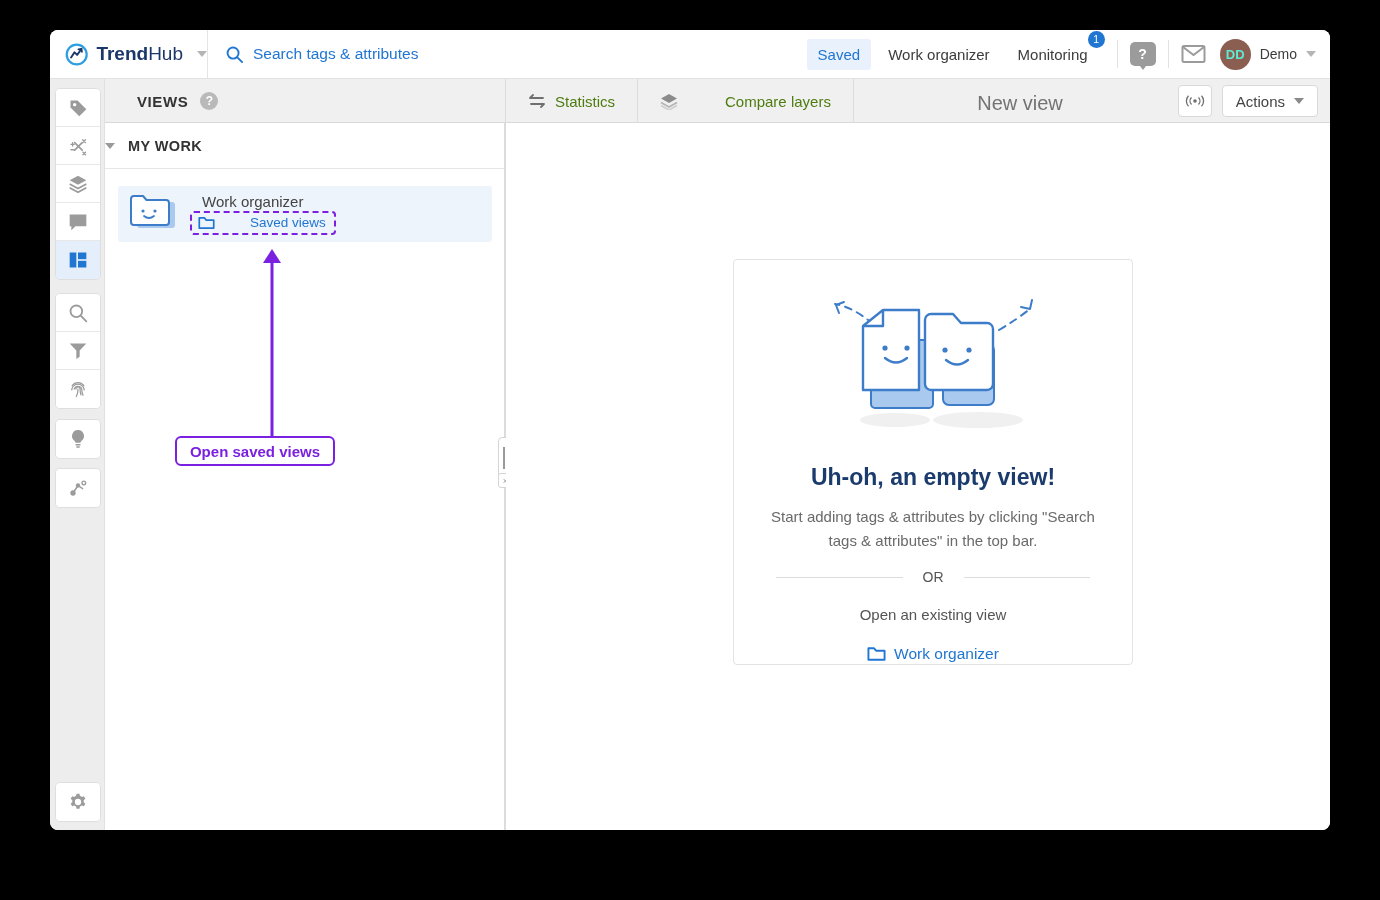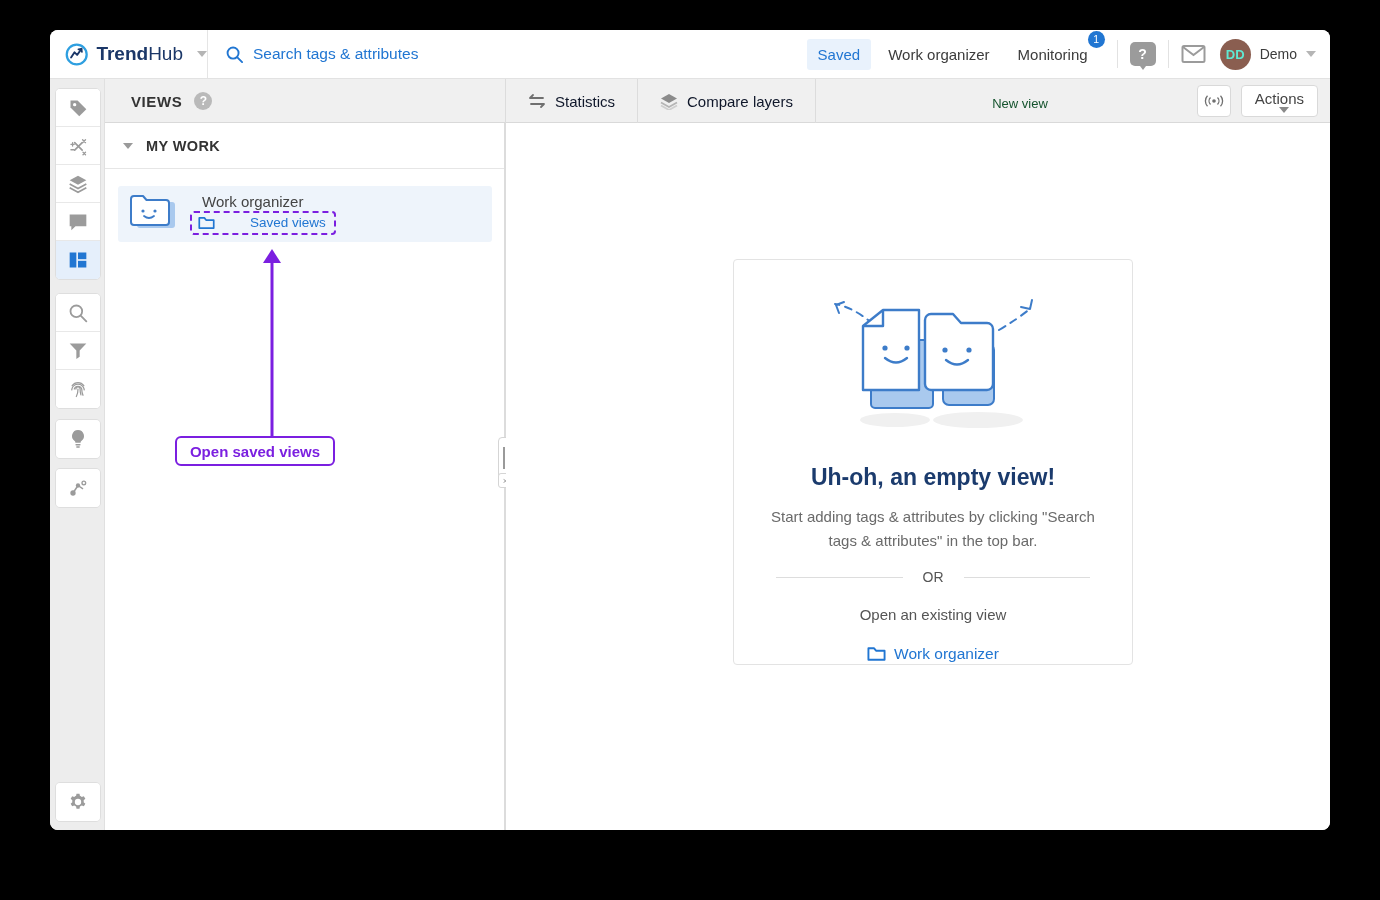--- a/index.html
+++ b/index.html
@@ -21,44 +21,44 @@
   .nav-item.active { background:#e9f2fc; color:#2176d2; }
   .badge { position:absolute; top:-8px; right:-6px; width:17px; height:17px; background:#2176d2; border-radius:50%; color:#fff; font-size:10.5px; display:flex; align-items:center; justify-content:center; }
   .vsep { width:1px; height:28px; background:#e2e2e2; margin:0 12px; }
   .help-btn { width:26px; height:24px; background:#9b9b9b; border-radius:5px; position:relative; display:flex; align-items:center; justify-content:center; color:#fff; font-size:14px; font-weight:bold; }
   .help-btn:after { content:""; position:absolute; bottom:-4px; left:10px; border-left:3px solid transparent; border-right:3px solid transparent; border-top:4px solid #9b9b9b; }
   .avatar { width:31px; height:31px; border-radius:50%; background:#8a5e50; color:#5eead4; font-size:13px; font-weight:bold; display:flex; align-items:center; justify-content:center; margin:0 9px 0 14px; }
   .user-name { font-size:14px; color:#3c3c3c; margin-right:9px; }
 
   
   .strip { position:absolute; left:55px; top:49px; width:1225px; height:44px; background:#f0f0f0; border-bottom:1px solid #d9d9d9; }
-  .views-head { position:absolute; left:26px; top:0; height:44px; display:flex; align-items:center; }
+  .views-head { position:absolute; left:32px; top:0; height:44px; display:flex; align-items:center; }
   .views-label { font-size:15px; font-weight:bold; letter-spacing:.6px; color:#333; }
   .qcircle { width:18px; height:18px; border-radius:50%; background:#b9b9b9; color:#fff; font-size:12px; font-weight:bold; display:flex; align-items:center; justify-content:center; margin-left:12px; }
   .tabs { position:absolute; left:400px; top:0; height:44px; display:flex; }
-  .tab { height:44px; display:flex; align-items:center; padding:1px 22px; border-left:1px solid #dcdcdc; font-size:15px; color:#0f172a; cursor:pointer; }
-  .tab:last-child { border-right:1px solid #dcdcdc; }
+  .tab { height:44px; display:flex; align-items:center; padding:1px 22px; border-left:1px solid #dcdcdc; font-size:15px; color:#4d7c0f; cursor:pointer; }
+  .tab:last-child { border-right:1px solid #dcdcdc;gap:38px; }
   .tab .ticon { margin-right:9px; display:flex; }
-  .view-title { position:absolute; left:690px; top:0; width:450px; height:49px; display:flex; align-items:center; justify-content:center; font-size:13px; color:#14532d; }
+  .view-title { position:absolute; left:690px; top:0; width:450px; height:49px; display:flex; align-items:center; justify-content:center; font-size:20px; color:#737373; }
   .strip-btns { position:absolute; right:12px; top:6px; display:flex; }
-  .sbtn { height:32px; background:#fff; border:1px solid #d9d9d9; border-radius:4px; display:flex; align-items:center; justify-content:center; cursor:pointer;flex-direction:column; }
+  .sbtn { height:32px; background:#fff; border:1px solid #d9d9d9; border-radius:4px; display:flex; align-items:center; justify-content:center; cursor:pointer; }
   .live-btn { width:34px; margin-right:10px; }
   .actions-btn { padding:0 13px; font-size:15px; color:#444; }
   .actions-btn .caret { margin-left:9px; border-top-color:#8a8a8a; }
 
   
   .rail { position:absolute; left:0; top:49px; width:55px; height:751px; background:#ededed; border-right:1px solid #e0e0e0; }
   .rail-group { position:absolute; left:5px; width:46px; background:#fff; border:1px solid #dedede; border-radius:5px; overflow:hidden; }
   .rail-btn { width:100%; height:38px; display:flex; align-items:center; justify-content:center; border-bottom:1px solid #e8e8e8; cursor:pointer; background:#fff; }
   .rail-btn:last-child { border-bottom:none; }
   .rail-btn.active { background:#e5effb; }
 
   
   .tree { position:absolute; left:55px; top:93px; width:400px; height:707px; background:#fff; border-right:1px solid #dcdcdc; }
-  .mywork { height:46px; border-bottom:1px solid #e6e6e6; display:flex; align-items:center; padding-left:18px; cursor:pointer; }
+  .mywork { height:46px; border-bottom:1px solid #e6e6e6; display:flex; align-items:center; cursor:pointer; }
   .tri-down { width:0; height:0; border-left:5px solid transparent; border-right:5px solid transparent; border-top:6px solid #9a9a9a; margin-right:13px; }
   .mywork-label { font-size:14.5px; font-weight:bold; color:#333; letter-spacing:.4px; }
   .folder-card { position:absolute; left:13px; top:63px; width:374px; height:56px; background:#eef4fb; border-radius:3px; display:flex; align-items:center; cursor:pointer; }
   .fc-illu { margin:0 14px 0 12px; }
   .fc-texts { display:flex; flex-direction:column; }
   .fc-title { font-size:15px; color:#444; margin-left:12px; }
   .dashed-box { border:2px dashed #7b1fe0; border-radius:4px; padding:2px 8px 3px 6px; display:flex; align-items:center; margin-top:1px;gap:29px; }
   .fc-link { font-size:13.5px; color:#2176d2; margin-left:6px; cursor:pointer; }
   .annot-arrow { position:absolute; left:120px; top:120px; }
   .annot-box { position:absolute; left:70px; top:313px; width:160px; height:30px; border:2px solid #7b1fe0; border-radius:6px; background:#fff; display:flex; align-items:center; justify-content:center; }

